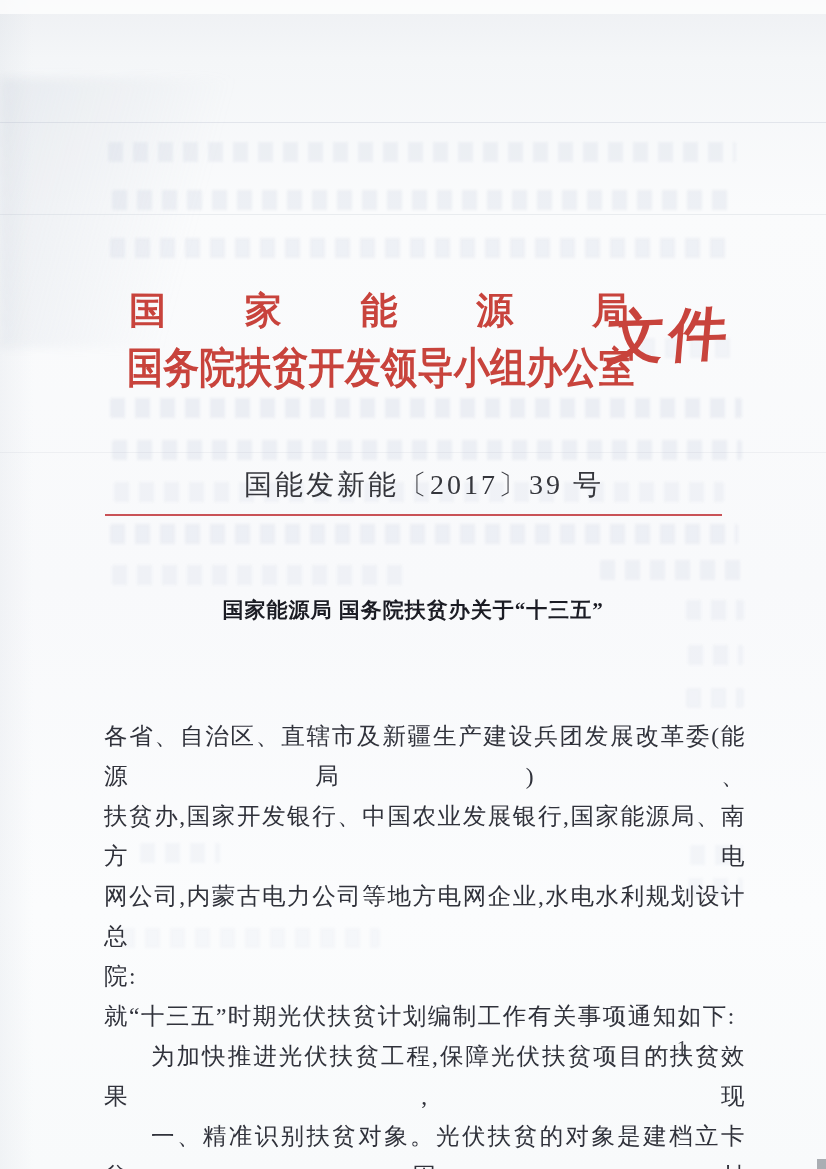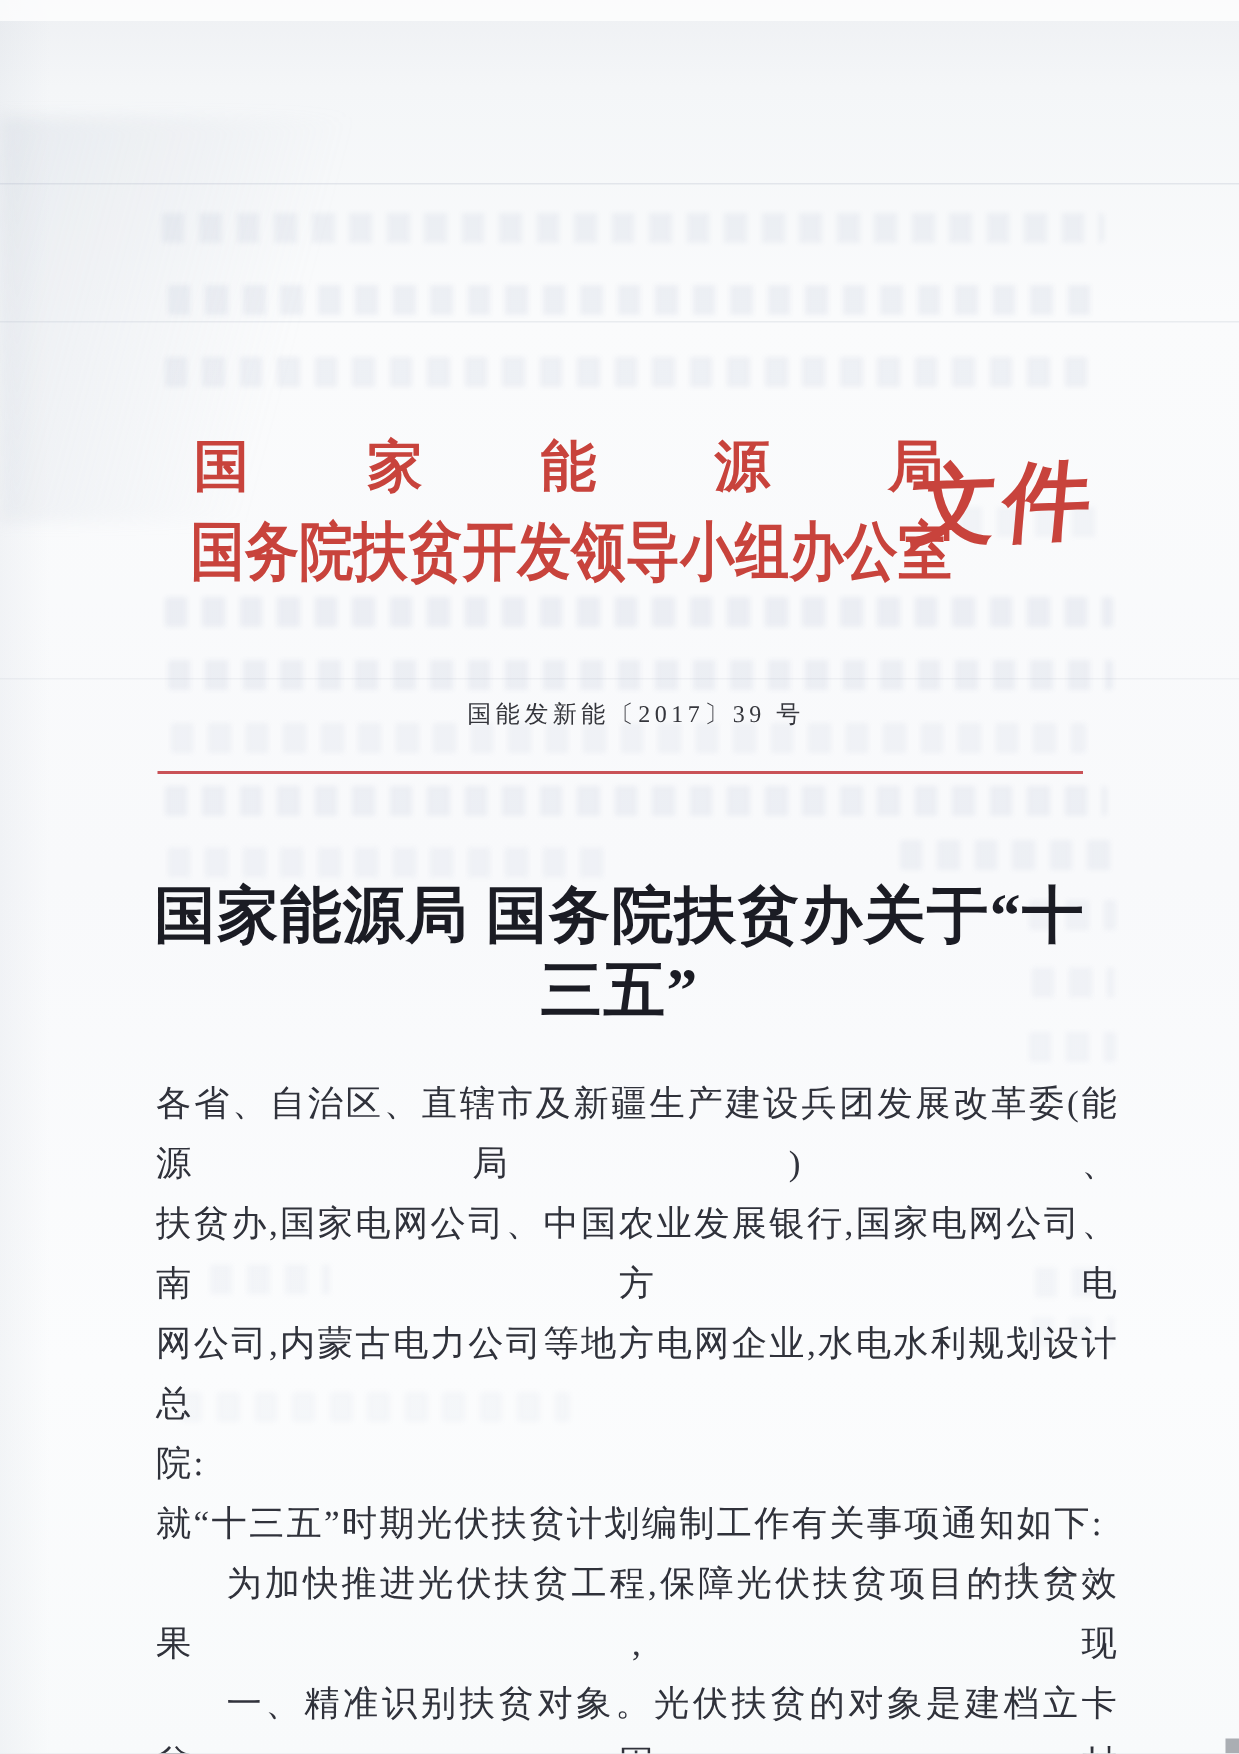--- a/index.html
+++ b/index.html
@@ -25,26 +25,26 @@
   
   .org-line{position:absolute;display:flex;justify-content:space-between;
     color:var(--header_red);font-weight:700;white-space:nowrap;}
   .org1{left:129px;top:286px;width:500px;font-size:37px;}
   .org2{left:127px;top:340px;width:508px;font-size:36px;}
   .org2 span{display:inline-block;transform:scaleY(1.17);transform-origin:top center;}
   .doc-type{position:absolute;left:607px;top:297px;color:var(--header_red);
     font-size:58px;font-weight:700;letter-spacing:4px;white-space:nowrap;
     transform:skewX(-7deg) rotate(-2deg);}
   .doc-number{position:absolute;left:424px;top:466px;transform:translateX(-50%);
-    font-size:16px;letter-spacing:3px;color:#35363c;white-space:nowrap;}
+    font-size:28px;letter-spacing:3px;color:#35363c;white-space:nowrap;}
   .red-divider{position:absolute;left:105px;top:514px;width:617px;height:2px;
     background:var(--divider_red);opacity:.88;}
   
   .doc-title{position:absolute;left:93px;top:585px;width:640px;text-align:center;
-    color:var(--title_ink);font-size:41px;font-weight:700;line-height:50px;letter-spacing:1px;}
+    color:var(--title_ink);font-size:21px;font-weight:700;line-height:50px;letter-spacing:1px;}
   
   .doc-body{position:absolute;left:104px;top:716px;width:642px;}
   .bline{line-height:40px;font-size:23.5px;color:var(--body_ink);
     letter-spacing:1.5px;text-align:justify;text-justify:inter-character;white-space:nowrap0;}
   .bline.fill{text-align-last:justify;}
   .bline.indent{text-indent:47px;}
   .page-number{position:absolute;left:683px;top:1036px;transform:translateX(-50%);
     font-size:21px;letter-spacing:2px;color:#44464c;white-space:nowrap;}
 </style>
 </head>
@@ -105,21 +105,21 @@
 
   <div class="doc-number">国能发新能〔2017〕39 号</div>
   <div class="red-divider"></div>
 
   <div class="doc-title">
     <div>国家能源局 国务院扶贫办关于“十三五”</div>
   </div>
 
   <div class="doc-body">
       <div class="bline fill">各省、自治区、直辖市及新疆生产建设兵团发展改革委(能源局)、</div>
-      <div class="bline fill">扶贫办,国家电网公司、中国农业发展银行,国家电网公司、南方电</div>
+      <div class="bline fill">扶贫办,国家开发银行、中国农业发展银行,国家能源局、南方电</div>
       <div class="bline fill">网公司,内蒙古电力公司等地方电网企业,水电水利规划设计总</div>
       <div class="bline">院:</div>
       <div class="bline">就“十三五”时期光伏扶贫计划编制工作有关事项通知如下:</div>
       <div class="bline indent fill">为加快推进光伏扶贫工程,保障光伏扶贫项目的扶贫效果,现</div>
       <div class="bline indent fill">一、精准识别扶贫对象。光伏扶贫的对象是建档立卡贫困村</div>
     </div>
 
   <div class="page-number">— 1 —</div>
 </div>
 

